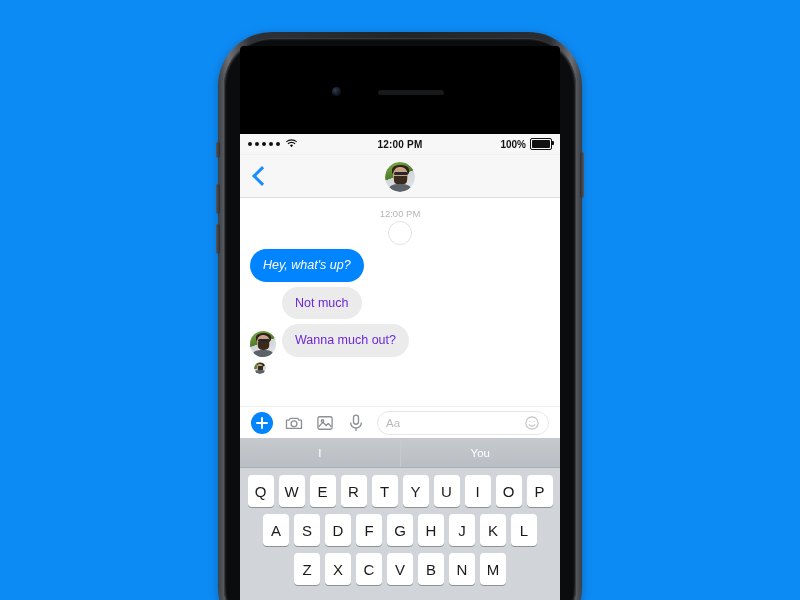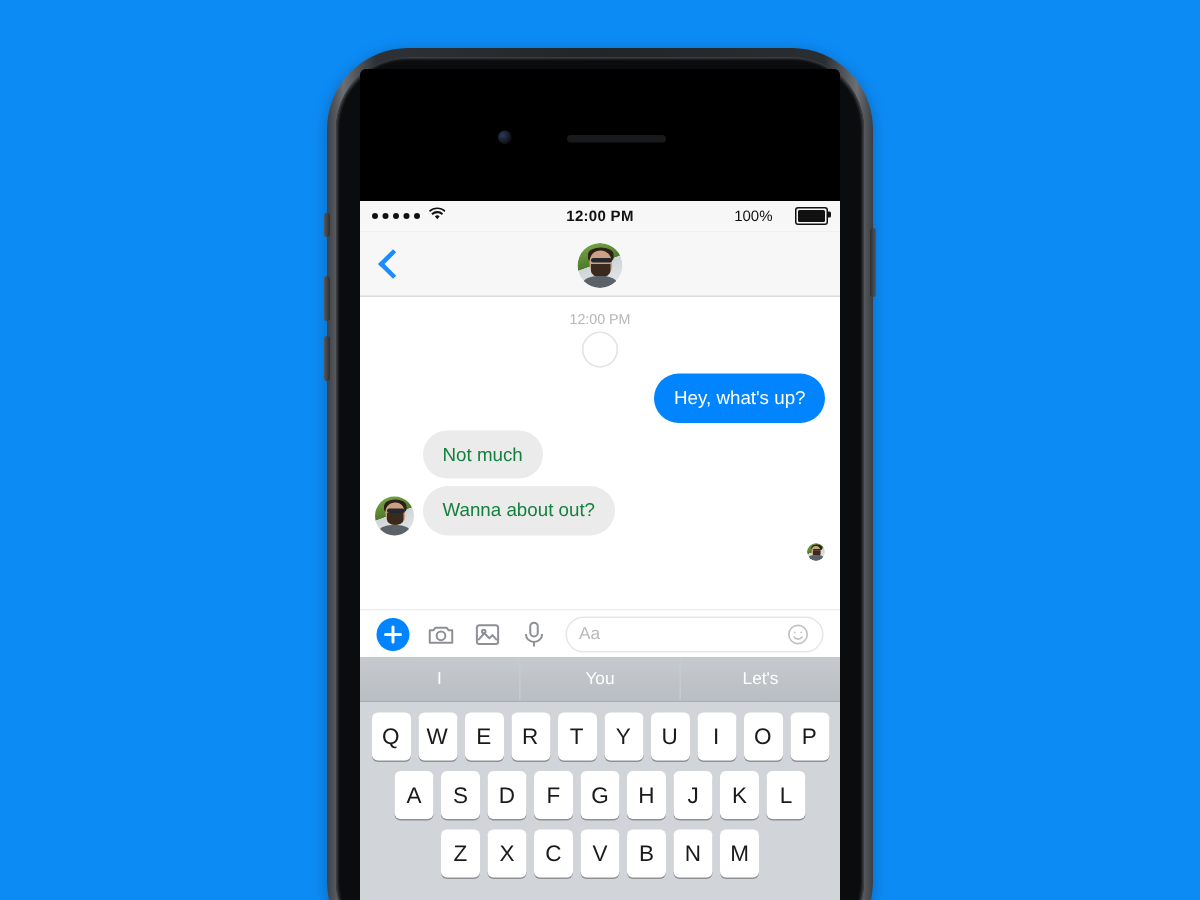--- a/index.html
+++ b/index.html
@@ -53,21 +53,21 @@
   #statusbar{
     height:20px;background:#f7f7f7;
     display:flex;align-items:center;padding:0 8px;
     font-size:10px;color:#111;position:relative;
     border-bottom:1px solid #f0f0f0;
   }
   .sb-left{display:flex;align-items:center;gap:3px;}
   .dot{width:4px;height:4px;border-radius:50%;background:#111;display:inline-block;}
   .wifi{margin-left:3px;font-size:10px;line-height:1;}
   .sb-time{position:absolute;left:0;right:0;text-align:center;font-size:10px;font-weight:bold;letter-spacing:.2px;}
-  .sb-right{margin-left:auto;display:flex;align-items:center;gap:15px;z-index:2;}
+  .sb-right{margin-left:auto;display:flex;align-items:center;gap:4px;z-index:2;font-weight:bold;}
   .batt{width:18px;height:8px;border:1px solid #111;border-radius:2px;position:relative;padding:1px;}
   .batt i{display:block;height:100%;background:#111;border-radius:1px;}
   .batt:after{content:"";position:absolute;right:-3px;top:2px;width:2px;height:4px;background:#111;border-radius:0 1px 1px 0;}
 
   
   #navbar{
     height:42px;background:#f7f7f7;border-bottom:1px solid #dcdcdc;
     display:flex;align-items:center;position:relative;
   }
   #back-btn{width:44px;display:flex;align-items:center;justify-content:center;cursor:pointer;}
@@ -85,28 +85,28 @@
   .face .hair{position:absolute;left:22%;top:11%;width:58%;height:32%;border-radius:50% 50% 30% 30%;background:#2c2017;}
   .face .beard{position:absolute;left:30%;top:46%;width:44%;height:30%;border-radius:0 0 48% 48%;background:#3a2a1d;}
   .face .glass{position:absolute;left:30%;top:34%;width:46%;height:9%;background:#24282c;border-radius:2px;}
   .face .body{position:absolute;left:12%;bottom:-8%;width:76%;height:34%;border-radius:42% 42% 0 0;background:#5c6368;}
 
   
   #thread{position:relative;background:#fff;height:208px;padding:10px 10px 0;box-sizing:border-box;}
   .ts{text-align:center;font-size:9.5px;color:#b6b6b6;margin-bottom:2px;}
   .pending{width:22px;height:22px;border:1.5px solid #e2e2e2;border-radius:50%;margin:0 auto 4px;}
   .row{display:flex;align-items:flex-end;margin-bottom:5px;}
-  .row.out{justify-content:flex-end;}
+  .row.out{justify-content:flex-start;font-style:italic;}
   .row.in{justify-content:flex-start;}
   .bubble{
     max-width:212px;padding:8px 13px;border-radius:17px;
     font-size:12.5px;line-height:1.32;word-wrap:break-word;
   }
   .bubble.blue{background:#0084ff;color:#fff;}
-  .bubble.gray{background:#ebebeb;color:#15803d;}
+  .bubble.gray{background:#ebebeb;color:#6d28d9;}
   .av-slot{width:26px;min-width:26px;margin-right:6px;}
   .av-slot .face{width:26px;height:26px;}
   .receipt{width:12px;height:12px;border-radius:50%;overflow:hidden;margin-left:4px;margin-bottom:2px;}
   .receipt .face{width:12px;height:12px;}
 
   
   #composer{
     height:32px;background:#fff;border-top:1px solid #efefef;
     display:flex;align-items:center;gap:11px;padding:0 11px;box-sizing:border-box;
   }
@@ -212,21 +212,21 @@
           <div class="row in">
             <div class="av-slot">
               <div class="face">
                   <div class="hair"></div>
                   <div class="head"></div>
                   <div class="beard"></div>
                   <div class="glass"></div>
                   <div class="body"></div>
                 </div>
             </div>
-            <div class="bubble gray">Wanna about out?</div>
+            <div class="bubble gray">Wanna much out?</div>
           </div>
 
           <div class="row out">
             <div class="receipt">
               <div class="face">
                   <div class="hair"></div>
                   <div class="head"></div>
                   <div class="beard"></div>
                   <div class="glass"></div>
                   <div class="body"></div>
@@ -266,21 +266,20 @@
                   <path d="M8 14.6a5 5 0 0 0 8 0" stroke-linecap="round"></path>
                 </svg>
             </span>
           </div>
         </div>
 
         <div id="keyboard">
           <div id="suggest">
             <div class="sug">I</div>
             <div class="sug">You</div>
-            <div class="sug">Let's</div>
           </div>
           <div class="krow r1" id="krow1">
               <div class="key">Q</div>
               <div class="key">W</div>
               <div class="key">E</div>
               <div class="key">R</div>
               <div class="key">T</div>
               <div class="key">Y</div>
               <div class="key">U</div>
               <div class="key">I</div>

